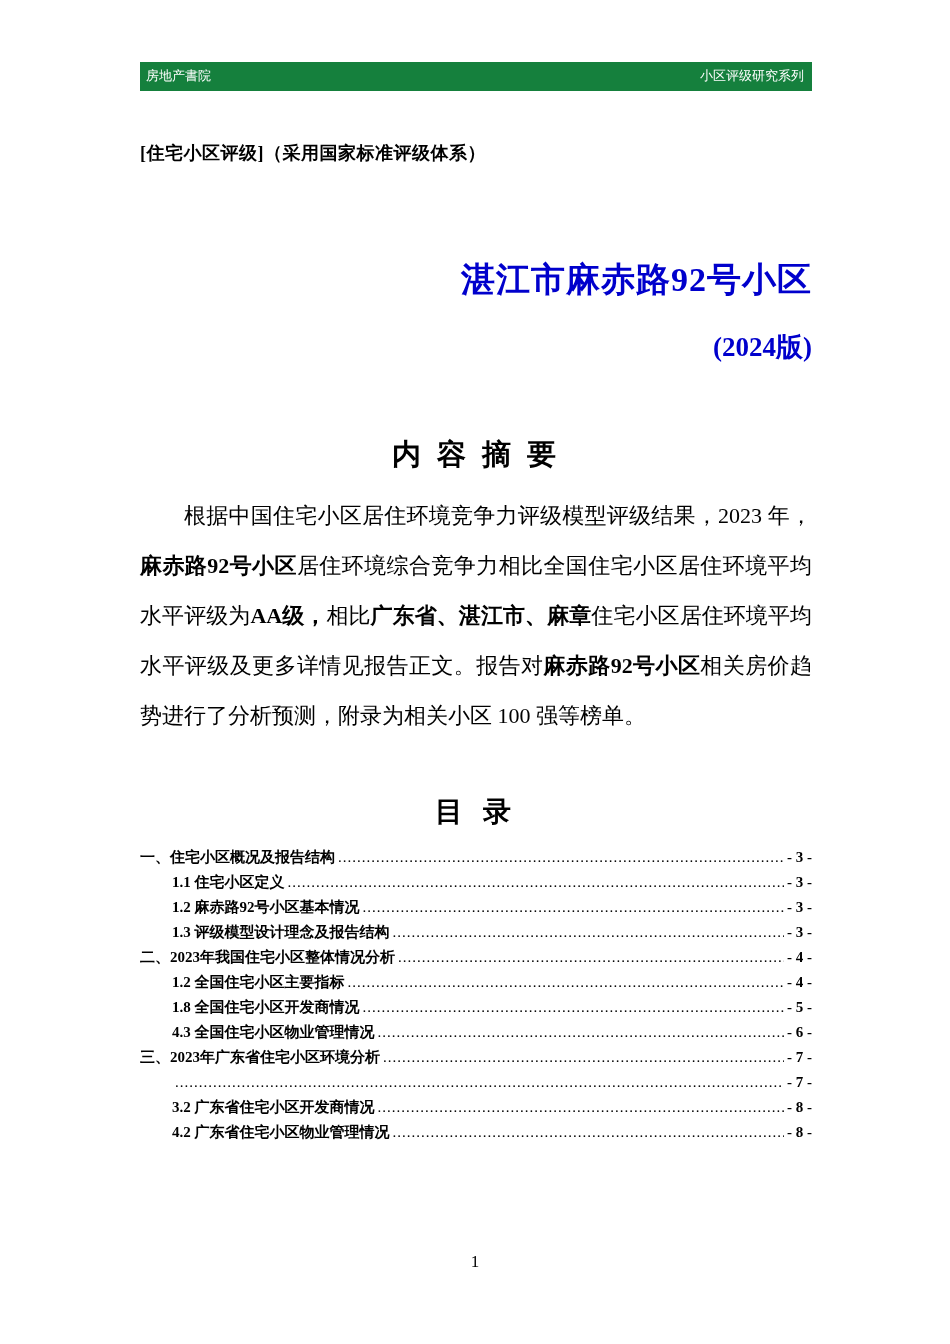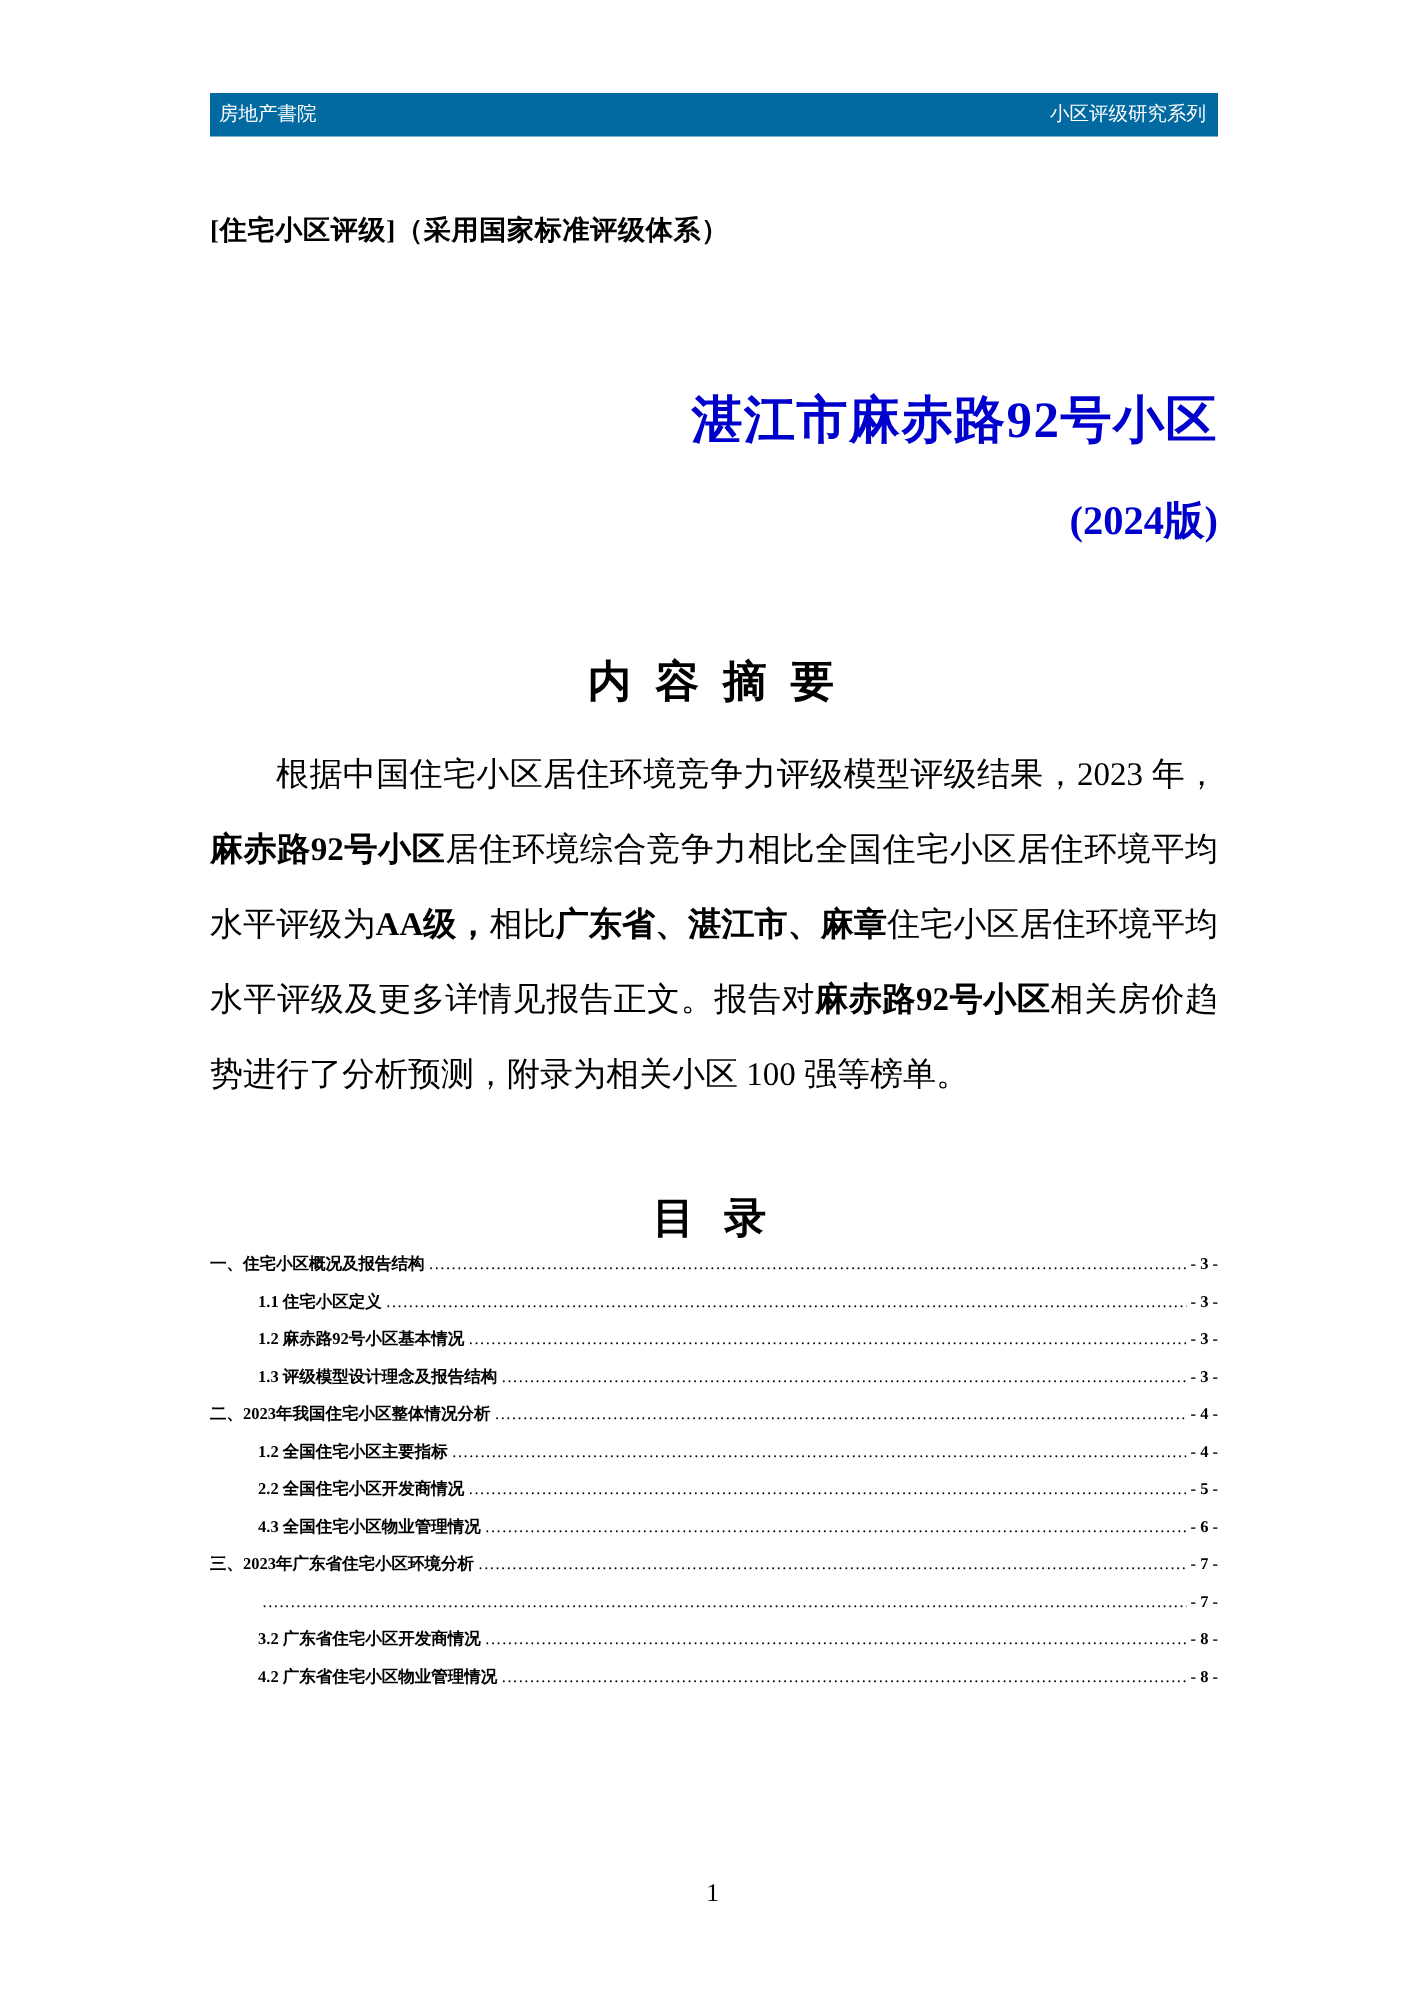--- a/index.html
+++ b/index.html
@@ -10,21 +10,21 @@
     margin:0 auto;
     background:#ffffff;
     box-sizing:border-box;
     padding:0 138px 0 140px;
     font-family:"Liberation Serif","DejaVu Serif",serif;
     color:#000000;
     overflow:hidden;
   }
   .header-bar {
     margin-top:62px;
-    background:#0369a1;
+    background:#15803d;
     color:#ffffff;
     display:flex;
     justify-content:space-between;
     align-items:center;
     padding:5px 8px 6px 6px;
     font-size:13px;
     font-family:"Liberation Sans","DejaVu Sans",sans-serif;
   }
   .subheader {
     margin-top:50px;
@@ -68,21 +68,22 @@
   .summary-paragraph .b { font-weight:bold; }
   .toc-heading {
     margin:52px 0 0 0;
     text-align:center;
     font-size:28px;
     font-weight:bold;
     letter-spacing:6px;
     font-family:"Liberation Sans","DejaVu Sans",sans-serif;
   }
   .toc-list {
-    font-size:11px;
+    margin-top:14px;
+    font-size:15px;
     font-weight:bold;
   }
   .toc-row {
     display:flex;
     align-items:baseline;
     line-height:25px;
   }
   .toc-row.level-2 { padding-left:32px; }
   .toc-label { white-space:nowrap; }
   .toc-dots {
@@ -154,21 +155,21 @@
         <span class="toc-label">二、2023年我国住宅小区整体情况分析</span>
         <span class="toc-dots"></span>
         <span class="toc-page">- 4 -</span>
       </div>
       <div class="toc-row level-2">
         <span class="toc-label">1.2 全国住宅小区主要指标</span>
         <span class="toc-dots"></span>
         <span class="toc-page">- 4 -</span>
       </div>
       <div class="toc-row level-2">
-        <span class="toc-label">2.2 全国住宅小区开发商情况</span>
+        <span class="toc-label">1.8 全国住宅小区开发商情况</span>
         <span class="toc-dots"></span>
         <span class="toc-page">- 5 -</span>
       </div>
       <div class="toc-row level-2">
         <span class="toc-label">4.3 全国住宅小区物业管理情况</span>
         <span class="toc-dots"></span>
         <span class="toc-page">- 6 -</span>
       </div>
       <div class="toc-row level-1">
         <span class="toc-label">三、2023年广东省住宅小区环境分析</span>

